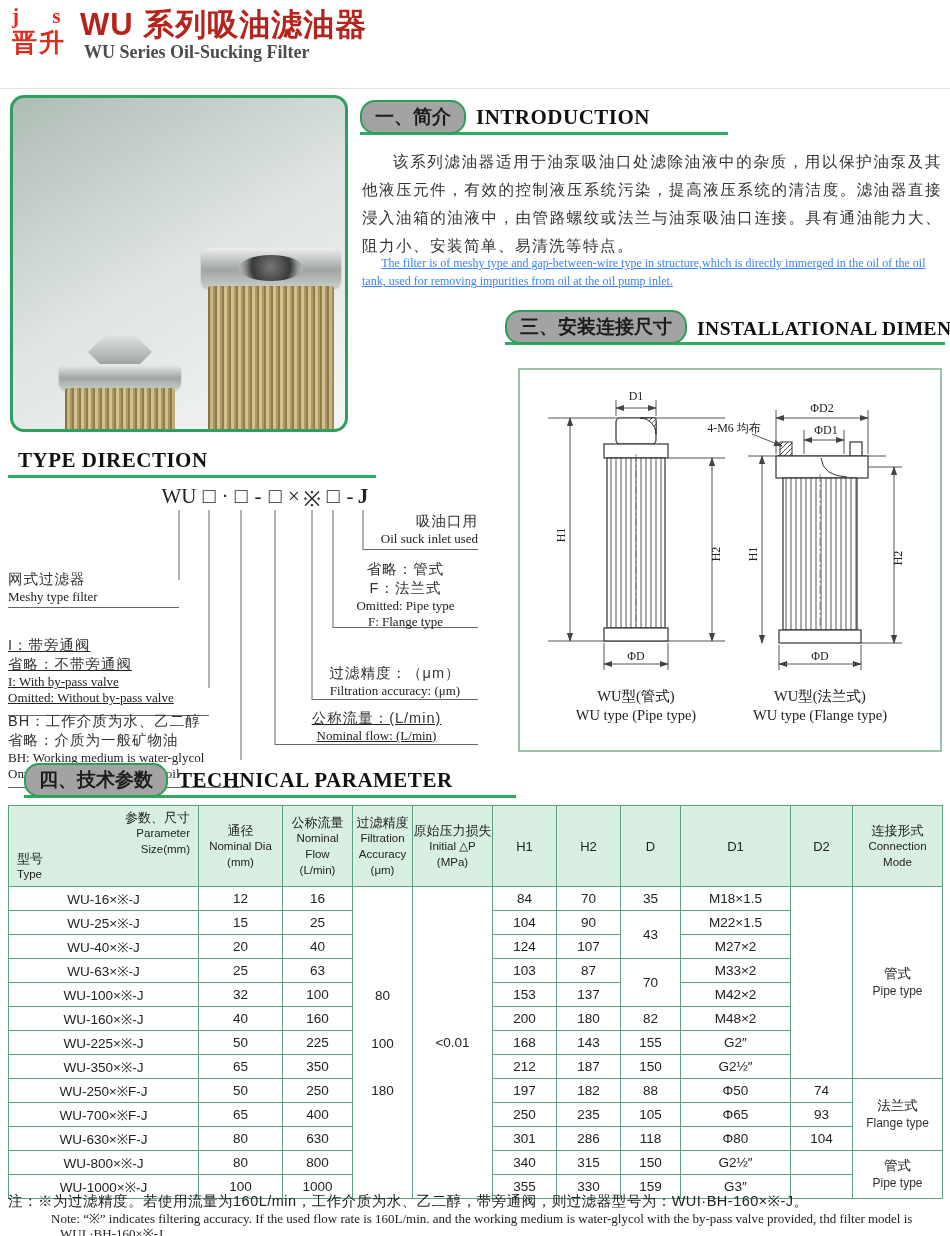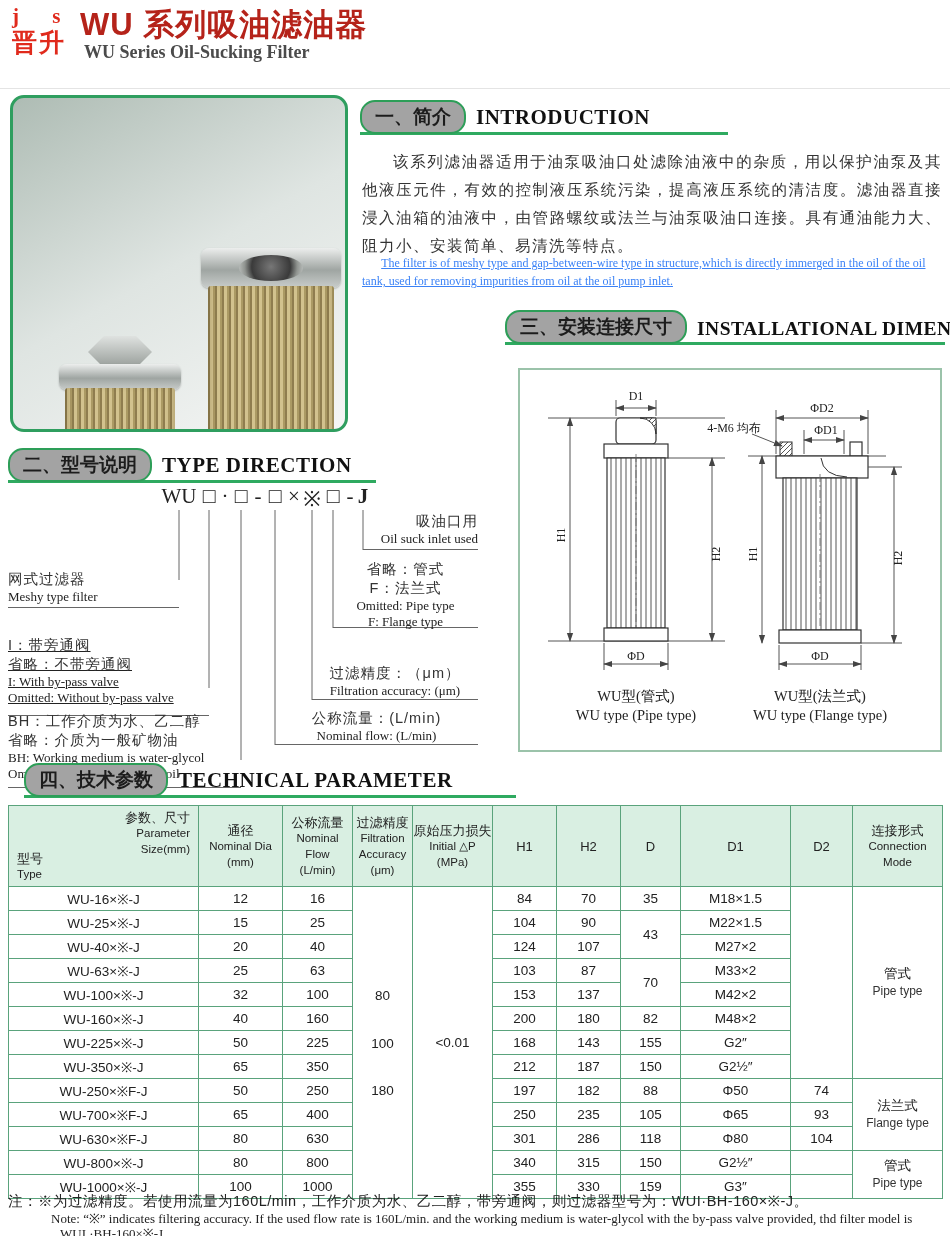--- a/index.html
+++ b/index.html
@@ -183,21 +183,20 @@
           <line class="dim" x1="341" y1="275" x2="341" y2="300"></line>
         <line class="dim" x1="259" y1="294" x2="341" y2="294" marker-start="url(#ar)" marker-end="url(#ar)"></line>
         <text class="svgt" x="300" y="290" text-anchor="middle">ΦD</text>
         <text class="svgcap" x="300" y="331" text-anchor="middle">WU型(法兰式)</text>
         <text class="svgcap" x="300" y="350" text-anchor="middle">WU type (Flange type)</text>
       </g>
     </svg>
   </div>
 
   <div class="sec" style="left:8px;top:448px;width:368px;">
-    <div class="pill">二、型号说明</div>
     <div class="stitle">TYPE DIRECTION</div>
   </div>
 
   <div class="code-row">
     <span class="w38">WU</span>
     <span class="w22">□</span>
     <span class="w10">·</span>
     <span class="w22">□</span>
     <span class="w12">-</span>
     <span class="w22">□</span>
@@ -243,21 +242,21 @@
   <div class="lab t-c" style="left:333px;top:560px;width:145px;height:68px;">
     <div class="cn">省略：管式</div>
     <div class="cn">F：法兰式</div>
     <div class="en">Omitted: Pipe type</div>
     <div class="en">F: Flange type</div>
   </div>
   <div class="lab t-c" style="left:312px;top:664px;width:166px;height:36px;">
     <div class="cn">过滤精度：（μm）</div>
     <div class="en">Filtration accuracy: (μm)</div>
   </div>
-  <div class="lab t-c" style="left:275px;top:709px;width:203px;height:36px;">
+  <div class="lab t-c" style="left:275px;top:709px;width:203px;height:36px;text-decoration:underline;">
     <div class="cn">公称流量：(L/min)</div>
     <div class="en">Nominal flow: (L/min)</div>
   </div>
 
   <div class="sec" style="left:24px;top:763px;width:492px;">
     <div class="pill">四、技术参数</div>
     <div class="stitle">TECHNICAL PARAMETER</div>
   </div>
 
   <table class="tech">

